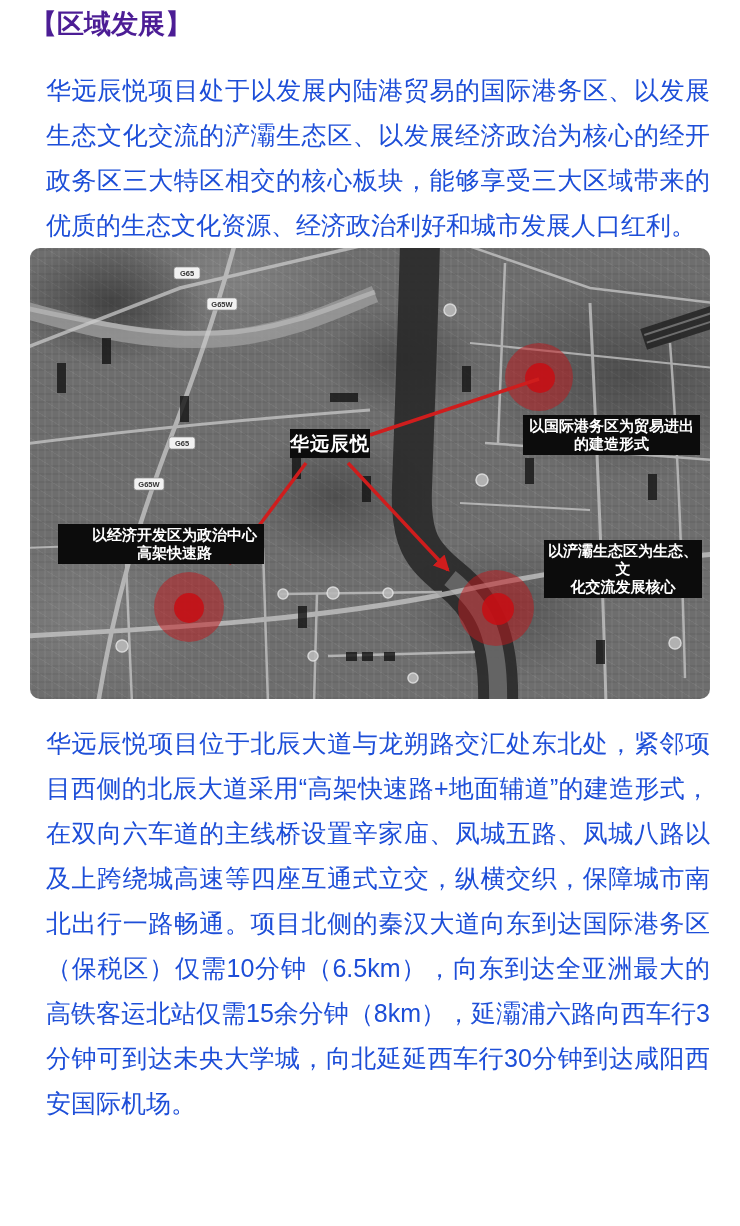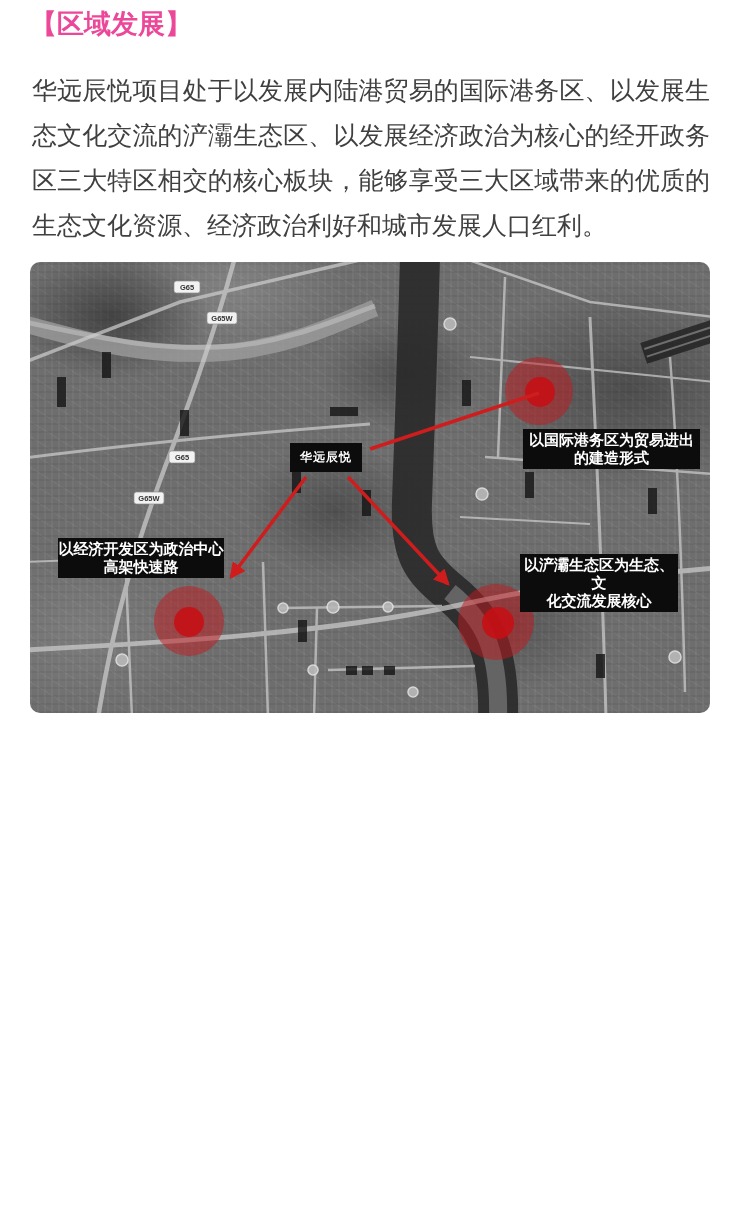--- a/index.html
+++ b/index.html
@@ -9,45 +9,44 @@
     font-family:"Liberation Sans","DejaVu Sans",sans-serif;
   }
   .page{
     width:740px;
     box-sizing:border-box;
     padding:6px 30px 16px 30px;
   }
   .section-heading{
     font-size:27px;
     font-weight:bold;
-    color:#ec4899;
+    color:#4c1d95;
     line-height:36px;
     margin:0;
   }
   .section-heading.second{
     margin-top:44px;
   }
   .body-paragraph{
-    margin:26px 0 0 2px;
+    margin:26px 0 0 16px;
     font-size:25px;
     line-height:45px;
-    color:#404040;
+    color:#1d4ed8;
     text-align:justify;
     text-justify:inter-ideograph;
     word-break:break-all;
   }
   .body-paragraph.second{
     margin-top:22px;
   }
   
   .map-figure{
     position:relative;
     width:680px;
     height:451px;
-    margin-top:14px;
     border-radius:10px;
     overflow:hidden;
     background-color:#6e6e6e;
     background-image:
       radial-gradient(140px 90px at 12% 12%, rgba(15,15,15,.45), transparent 70%),
       radial-gradient(160px 110px at 30% 6%, rgba(235,235,235,.16), transparent 70%),
       radial-gradient(220px 150px at 88% 28%, rgba(0,0,0,.30), transparent 72%),
       radial-gradient(150px 100px at 70% 80%, rgba(0,0,0,.22), transparent 70%),
       radial-gradient(130px 95px at 45% 55%, rgba(0,0,0,.28), transparent 70%),
       radial-gradient(180px 120px at 8% 82%, rgba(225,225,225,.12), transparent 70%),
@@ -59,29 +58,29 @@
   .map-figure svg{position:absolute;left:0;top:0;}
   .map-label{
     position:absolute;
     background:#0c0c0c;
     color:#ffffff;
     font-weight:bold;
     text-align:center;
     z-index:3;
   }
   .map-label.project{
-    left:260px;top:181px;width:72px;height:29px;
-    font-size:12px;line-height:29px;letter-spacing:1px;
+    left:260px;top:181px;width:80px;height:29px;
+    font-size:19px;line-height:29px;letter-spacing:1px;
   }
   .map-label.small{
     font-size:15px;line-height:18px;padding:2px 0;
   }
   .map-label.port{left:493px;top:167px;width:177px;}
-  .map-label.econ{left:28px;top:276px;width:166px;}
-  .map-label.chanba{left:490px;top:292px;width:158px;}
+  .map-label.econ{left:28px;top:276px;width:179px;padding-left:27px;}
+  .map-label.chanba{left:514px;top:292px;width:158px;}
 </style>
 </head>
 <body>
 
 <div class="page">
 
   <h2 class="section-heading">【区域发展】</h2>
 
   <p class="body-paragraph">华远辰悦项目处于以发展内陆港贸易的国际港务区、以发展生态文化交流的浐灞生态区、以发展经济政治为核心的经开政务区三大特区相交的核心板块，能够享受三大区域带来的优质的生态文化资源、经济政治利好和城市发展人口红利。</p>
 
@@ -211,14 +210,15 @@
       <div>高架快速路</div>
     </div>
 
     <div class="map-label small chanba">
       <div>以浐灞生态区为生态、文</div>
       <div>化交流发展核心</div>
     </div>
   </div>
 
 
+  <p class="body-paragraph second">华远辰悦项目位于北辰大道与龙朔路交汇处东北处，紧邻项目西侧的北辰大道采用“高架快速路+地面辅道”的建造形式，在双向六车道的主线桥设置辛家庙、凤城五路、凤城八路以及上跨绕城高速等四座互通式立交，纵横交织，保障城市南北出行一路畅通。项目北侧的秦汉大道向东到达国际港务区（保税区）仅需10分钟（6.5km），向东到达全亚洲最大的高铁客运北站仅需15余分钟（8km），延灞浦六路向西车行3分钟可到达未央大学城，向北延延西车行30分钟到达咸阳西安国际机场。</p>
 
 </div>
 
 </body></html>

